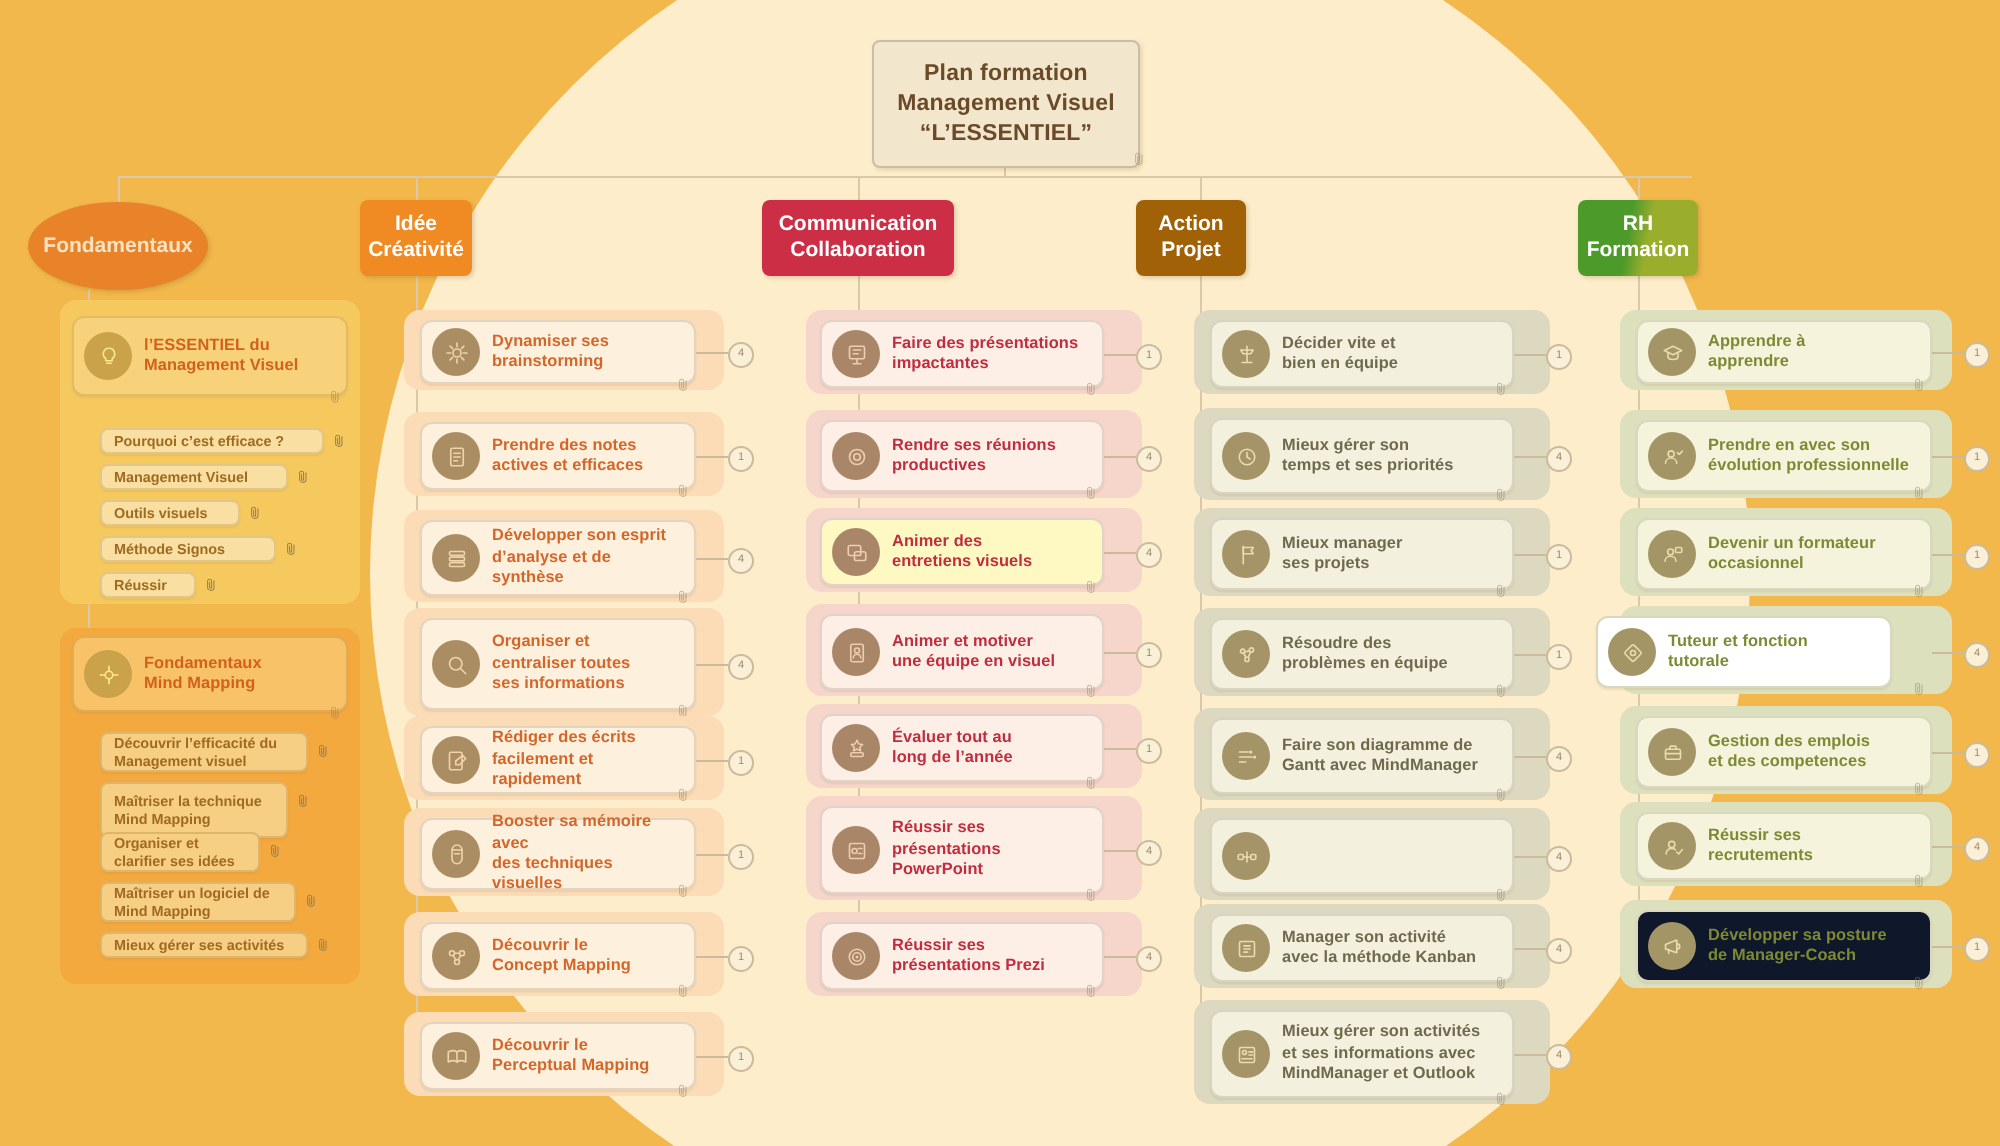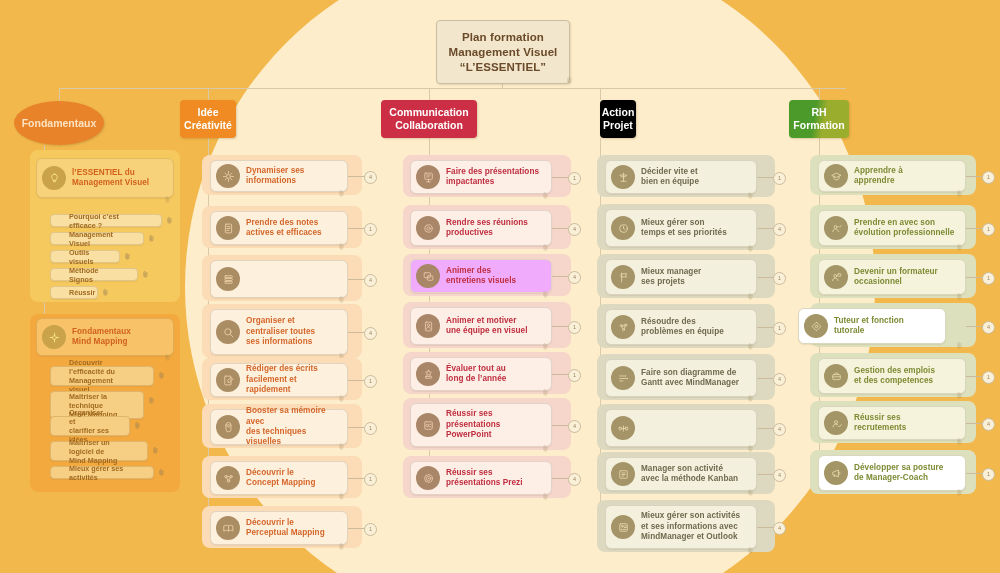--- a/index.html
+++ b/index.html
@@ -69,21 +69,21 @@
   }
   .stub{position:absolute;height:1px;background:#cbbb9c;}
   
   .clip{
     position:absolute;width:6px;height:7px;opacity:.5;
   }
 
   
   .pill{
     position:absolute;border-radius:4px;display:flex;align-items:center;
-    box-sizing:border-box;padding:2px 18px;
+    box-sizing:border-box;padding:2px 6px;
     font-size:7.2px;font-weight:bold;line-height:9px;
     box-shadow:0 1px 1px rgba(140,110,60,.12);
   }
   .pill-badge{
     position:absolute;width:8px;height:8px;border-radius:2px;
     font-size:5px;line-height:8px;text-align:center;color:#a08c68;
   }
 </style>
 </head>
 <body>
@@ -150,21 +150,21 @@
         <path d="M4 1.2v3.4a1.6 1.6 0 01-3.2 0V1.6a1 1 0 012 0v3a.5.5 0 01-1 0V1.9" fill="none" stroke="#9b8055" stroke-width=".55"></path>
       </svg>
   </div>
 
   <div id="branch-heads">
       <div class="branch-head ellipse" style="left: 14px; top: 101px; width: 90px; height: 44px; background: rgb(232, 131, 42); color: rgb(251, 227, 194);"><span>Fondamentaux</span></div>
       <div class="branch-head" style="left: 180px; top: 100px; width: 56px; height: 38px; background: rgb(239, 139, 34); color: rgb(255, 255, 255);"><span>Idée
 Créativité</span></div>
       <div class="branch-head" style="left: 381px; top: 100px; width: 96px; height: 38px; background: rgb(204, 47, 69); color: rgb(255, 255, 255);"><span>Communication
 Collaboration</span></div>
-      <div class="branch-head" style="left: 600px; top: 100px; width: 36px; height: 38px; background: #000000; color: rgb(255, 255, 255);"><span>Action
+      <div class="branch-head" style="left: 568px; top: 100px; width: 55px; height: 38px; background: #a16207; color: rgb(255, 255, 255);"><span>Action
 Projet</span></div>
       <div class="branch-head" style="left: 789px; top: 100px; width: 60px; height: 38px; background: linear-gradient(100deg, rgb(76, 154, 42) 0%, rgb(76, 154, 42) 42%, rgb(154, 173, 44) 58%, rgb(154, 173, 44) 100%); color: rgb(255, 255, 255);"><span>RH
 Formation</span></div>
     </div>
   <div id="nodes">
       <div class="outer" style="left: 30px; top: 150px; width: 150px; height: 152px; background: rgb(246, 201, 95);"></div>
       <div class="card" style="left: 36px; top: 158px; width: 138px; height: 40px; background: rgb(248, 210, 122); border: 1px solid rgb(226, 188, 100);">
         <span class="ico" style="background: rgb(201, 162, 74);">
           <svg viewBox="0 0 24 24" width="15" height="15">
             <path d="M12 5a4.5 4.5 0 00-2.6 8.2V15h5.2v-1.8A4.5 4.5 0 0012 5z" fill="none" stroke="#ffe890" stroke-width="1.3" stroke-linecap="round" stroke-linejoin="round"></path>
@@ -257,21 +257,21 @@
         </svg></div>
       <div class="outer" style="left: 202px; top: 155px; width: 160px; height: 40px; background: rgb(251, 220, 182);"></div>
       <div class="card" style="left: 210px; top: 160px; width: 138px; height: 32px; background: rgb(253, 240, 221); border: 1px solid rgb(225, 212, 193);">
         <span class="ico" style="background: rgb(171, 141, 100);">
           <svg viewBox="0 0 24 24" width="15" height="15">
             <circle cx="12" cy="12" r="3.2" fill="none" stroke="#f1d3aa" stroke-width="1.3" stroke-linecap="round" stroke-linejoin="round"></circle>
             <path d="M12 4v3M12 17v3M4 12h3M17 12h3M6.5 6.5l2 2M15.5 15.5l2 2M17.5 6.5l-2 2M8.5 15.5l-2 2" fill="none" stroke="#f1d3aa" stroke-width="1.3" stroke-linecap="round" stroke-linejoin="round"></path>
           </svg>
         </span>
         <span class="lbl" style="color: rgb(212, 102, 42);">Dynamiser ses
-informations</span>
+brainstorming</span>
       </div>
       <div class="clip" style="left: 339px; top: 183px;"><svg viewBox="0 0 6 7" width="6" height="7">
           <path d="M4 1.2v3.4a1.6 1.6 0 01-3.2 0V1.6a1 1 0 012 0v3a.5.5 0 01-1 0V1.9" fill="none" stroke="#9b8055" stroke-width=".55"></path>
         </svg></div>
       <div class="stub" style="left: 348px; top: 176px; width: 16px;"></div>
       <div class="badge" style="left: 364px; top: 170.5px;">4</div>
       <div class="outer" style="left: 202px; top: 206px; width: 160px; height: 42px; background: rgb(251, 220, 182);"></div>
       <div class="card" style="left: 210px; top: 211px; width: 138px; height: 34px; background: rgb(253, 240, 221); border: 1px solid rgb(225, 212, 193);">
         <span class="ico" style="background: rgb(171, 141, 100);">
           <svg viewBox="0 0 24 24" width="15" height="15">
@@ -289,20 +289,22 @@
       <div class="badge" style="left: 364px; top: 222.5px;">1</div>
       <div class="outer" style="left: 202px; top: 255px; width: 160px; height: 46px; background: rgb(251, 220, 182);"></div>
       <div class="card" style="left: 210px; top: 260px; width: 138px; height: 38px; background: rgb(253, 240, 221); border: 1px solid rgb(225, 212, 193);">
         <span class="ico" style="background: rgb(171, 141, 100);">
           <svg viewBox="0 0 24 24" width="15" height="15">
             <rect x="6" y="6" width="12" height="3" rx="1" fill="none" stroke="#f1d3aa" stroke-width="1.3" stroke-linecap="round" stroke-linejoin="round"></rect>
             <rect x="6" y="10.5" width="12" height="3" rx="1" fill="none" stroke="#f1d3aa" stroke-width="1.3" stroke-linecap="round" stroke-linejoin="round"></rect>
             <rect x="6" y="15" width="12" height="3" rx="1" fill="none" stroke="#f1d3aa" stroke-width="1.3" stroke-linecap="round" stroke-linejoin="round"></rect>
           </svg>
         </span>
+        <span class="lbl" style="color: rgb(212, 102, 42);">Développer son esprit
+d’analyse et de synthèse</span>
       </div>
       <div class="clip" style="left: 339px; top: 289px;"><svg viewBox="0 0 6 7" width="6" height="7">
           <path d="M4 1.2v3.4a1.6 1.6 0 01-3.2 0V1.6a1 1 0 012 0v3a.5.5 0 01-1 0V1.9" fill="none" stroke="#9b8055" stroke-width=".55"></path>
         </svg></div>
       <div class="stub" style="left: 348px; top: 279px; width: 16px;"></div>
       <div class="badge" style="left: 364px; top: 273.5px;">4</div>
       <div class="outer" style="left: 202px; top: 304px; width: 160px; height: 54px; background: rgb(251, 220, 182);"></div>
       <div class="card" style="left: 210px; top: 309px; width: 138px; height: 46px; background: rgb(253, 240, 221); border: 1px solid rgb(225, 212, 193);">
         <span class="ico" style="background: rgb(171, 141, 100);">
           <svg viewBox="0 0 24 24" width="15" height="15">
@@ -412,21 +414,21 @@
         </span>
         <span class="lbl" style="color: rgb(191, 45, 63);">Rendre ses réunions
 productives</span>
       </div>
       <div class="clip" style="left: 543px; top: 237px;"><svg viewBox="0 0 6 7" width="6" height="7">
           <path d="M4 1.2v3.4a1.6 1.6 0 01-3.2 0V1.6a1 1 0 012 0v3a.5.5 0 01-1 0V1.9" fill="none" stroke="#9b8055" stroke-width=".55"></path>
         </svg></div>
       <div class="stub" style="left: 552px; top: 228px; width: 16px;"></div>
       <div class="badge" style="left: 568px; top: 222.5px;">4</div>
       <div class="outer" style="left: 403px; top: 254px; width: 168px; height: 42px; background: rgb(246, 214, 203);"></div>
-      <div class="card" style="left: 410px; top: 259px; width: 142px; height: 34px; background: #f0abfc; border: 1px solid rgb(225, 210, 202);">
+      <div class="card" style="left: 410px; top: 259px; width: 142px; height: 34px; background: #fef9c3; border: 1px solid rgb(225, 210, 202);">
         <span class="ico" style="background: rgb(169, 134, 104);">
           <svg viewBox="0 0 24 24" width="15" height="15">
             <rect x="5" y="6" width="10" height="8" rx="1.5" fill="none" stroke="#efccae" stroke-width="1.3" stroke-linecap="round" stroke-linejoin="round"></rect>
             <rect x="10" y="11" width="9" height="7" rx="1.5" fill="none" stroke="#efccae" stroke-width="1.3" stroke-linecap="round" stroke-linejoin="round"></rect>
           </svg>
         </span>
         <span class="lbl" style="color: rgb(191, 45, 63);">Animer des
 entretiens visuels</span>
       </div>
       <div class="clip" style="left: 543px; top: 284px;"><svg viewBox="0 0 6 7" width="6" height="7">
@@ -728,21 +730,21 @@
         </span>
         <span class="lbl" style="color: rgb(125, 138, 51);">Réussir ses
 recrutements</span>
       </div>
       <div class="clip" style="left: 957px; top: 431px;"><svg viewBox="0 0 6 7" width="6" height="7">
           <path d="M4 1.2v3.4a1.6 1.6 0 01-3.2 0V1.6a1 1 0 012 0v3a.5.5 0 01-1 0V1.9" fill="none" stroke="#9b8055" stroke-width=".55"></path>
         </svg></div>
       <div class="stub" style="left: 966px; top: 423px; width: 16px;"></div>
       <div class="badge" style="left: 982px; top: 417.5px;">4</div>
       <div class="outer" style="left: 810px; top: 450px; width: 166px; height: 44px; background: rgb(221, 224, 189);"></div>
-      <div class="card" style="left: 818px; top: 455px; width: 148px; height: 36px; background: #ffffff; border: 1px solid rgb(217, 215, 192);">
+      <div class="card" style="left: 818px; top: 455px; width: 148px; height: 36px; background: #0f172a; border: 1px solid rgb(217, 215, 192);">
         <span class="ico" style="background: rgb(163, 149, 102);">
           <svg viewBox="0 0 24 24" width="15" height="15">
             <path d="M6 13.5V10l9-3.6v10.2z" fill="none" stroke="#e9dbac" stroke-width="1.3" stroke-linecap="round" stroke-linejoin="round"></path>
             <path d="M15 9.5c1.4 0 2.4.9 2.4 2.1s-1 2.1-2.4 2.1" fill="none" stroke="#e9dbac" stroke-width="1.3" stroke-linecap="round" stroke-linejoin="round"></path>
             <path d="M8.5 14v3" fill="none" stroke="#e9dbac" stroke-width="1.3" stroke-linecap="round" stroke-linejoin="round"></path>
           </svg>
         </span>
         <span class="lbl" style="color: rgb(125, 138, 51);">Développer sa posture
 de Manager-Coach</span>
       </div>

